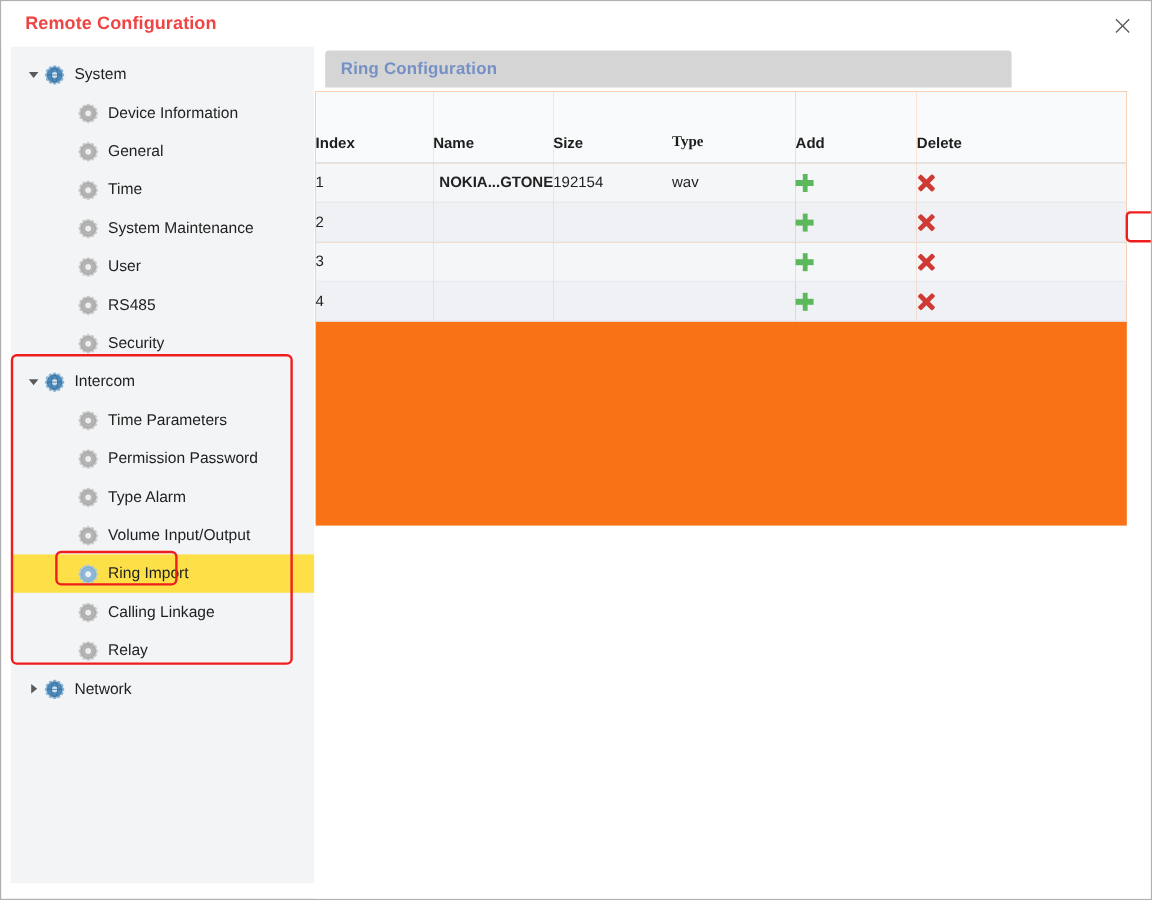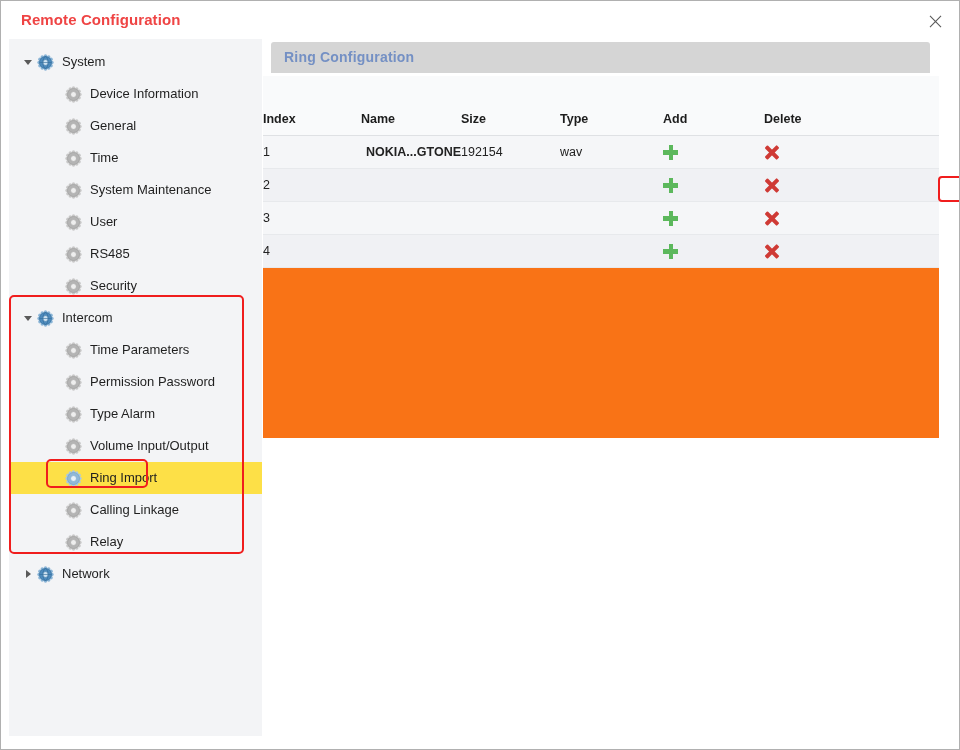--- a/index.html
+++ b/index.html
@@ -160,21 +160,21 @@
     left: 261px;
     top: 38px;
     right: 0;
     bottom: 0;
     background: #ffffff;
   }
   .panel-header {
     position: absolute;
     left: 9px;
     top: 3px;
-    width: 659px;
+    width: 572px;
     height: 31px;
     background: #d5d5d5;
     border-radius: 3px 3px 0 0;
   }
   .panel-header-title {
     position: absolute;
     left: 13px;
     top: 7px;
     font-size: 14px;
     font-weight: bold;
@@ -231,21 +231,21 @@
   .cell-index { padding-left: 12px; }
   .cell-name  { text-align: right; font-weight: bold; }
   .cell-size  { padding-left: 8px; }
   .cell-type  { padding-left: 34px; }
   .cell-add   { text-align: left; padding-left: 16px; }
   .cell-delete{ text-align: left; padding-left: 16px; }
 
   .th-index  { padding-left: 12px; }
   .th-name   { padding-left: 36px; }
   .th-size   { padding-left: 8px; }
-  .th-type   { padding-left: 34px; }
+  .th-type   { padding-left: 34px; font-family: Liberation Serif, serif; }
   .th-add    { padding-left: 15px; }
   .th-delete { padding-left: 16px; }
 
   .plus-icon {
     display: inline-block;
     width: 15px;
     height: 15px;
     position: relative;
     cursor: pointer;
     vertical-align: middle;

